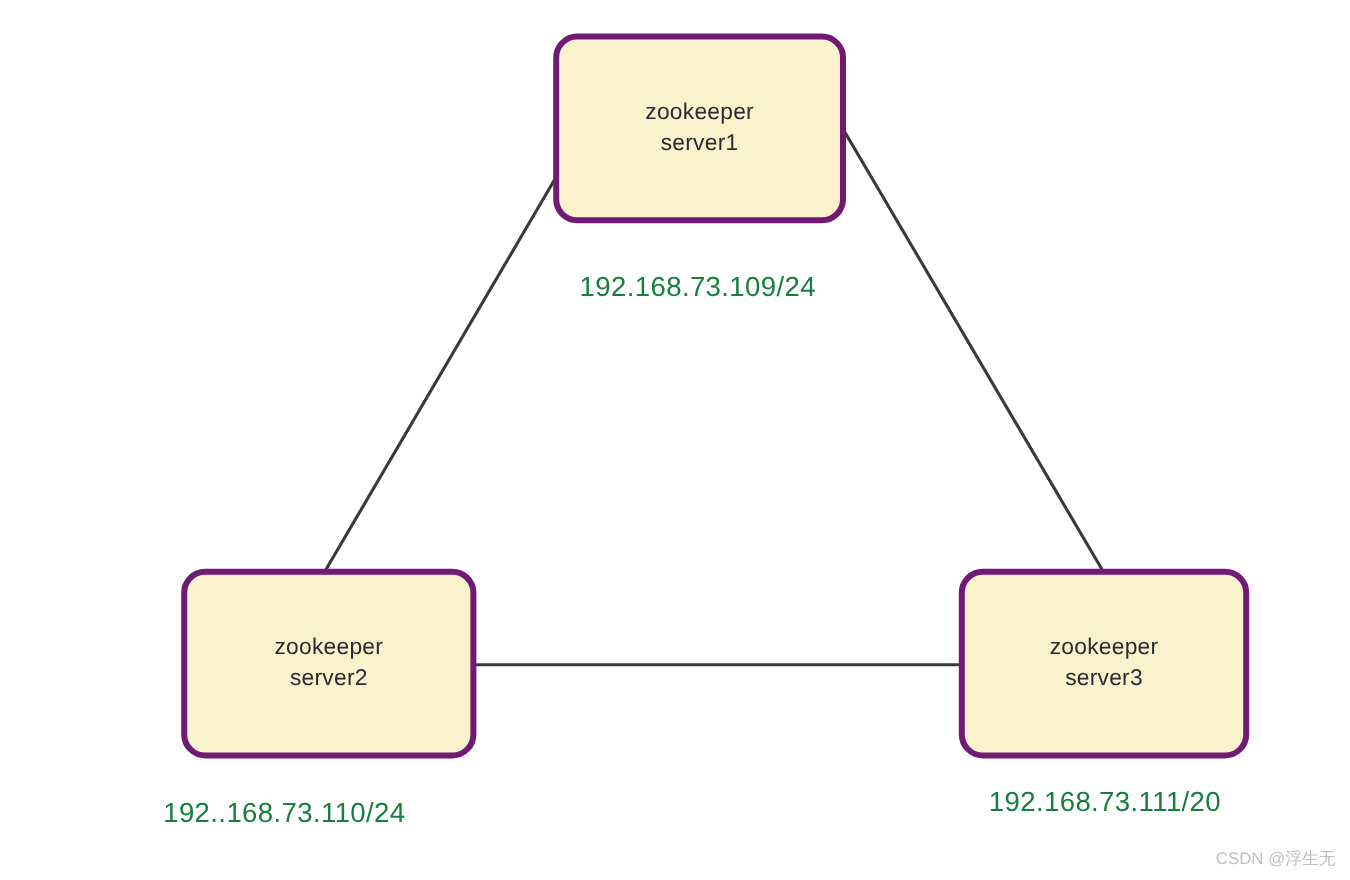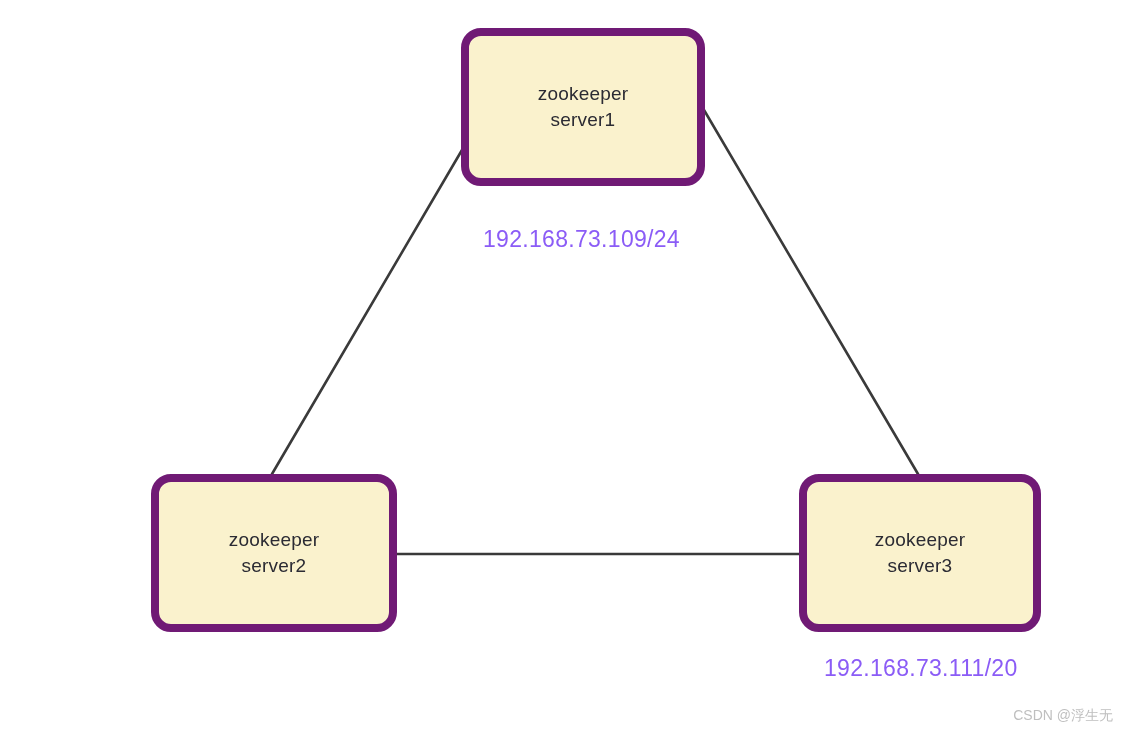--- a/index.html
+++ b/index.html
@@ -21,21 +21,21 @@
     position: absolute;
     left: 0;
     top: 0;
     width: 1125px;
     height: 733px;
   }
   .node {
     position: absolute;
     box-sizing: border-box;
     background: #faf2cd;
-    border: 8px solid #701a75;
+    border: 5px solid #701a75;
     border-radius: 20px;
     display: flex;
     flex-direction: column;
     align-items: center;
     justify-content: center;
     color: #2b2b33;
     font-size: 19px;
     line-height: 1.35;
     text-align: center;
     letter-spacing: 0.2px;
@@ -43,21 +43,21 @@
   .node-line {
     display: block;
     white-space: nowrap;
   }
   #node-server1 { left: 461px; top: 28px;  width: 244px; height: 158px; }
   #node-server2 { left: 151px; top: 474px; width: 246px; height: 158px; }
   #node-server3 { left: 799px; top: 474px; width: 242px; height: 158px; }
 
   .ip-label {
     position: absolute;
-    color: #8b5cf6;
+    color: #15803d;
     font-size: 23px;
     white-space: nowrap;
     letter-spacing: 0.3px;
   }
   #ip-server1 { left: 483px; top: 226px; }
   #ip-server2 { left: 136px; top: 664px; }
   #ip-server3 { left: 824px; top: 655px; }
 
   #watermark {
     position: absolute;
@@ -88,17 +88,18 @@
     <span class="node-line">zookeeper</span>
     <span class="node-line">server2</span>
   </div>
 
   <div class="node" id="node-server3">
     <span class="node-line">zookeeper</span>
     <span class="node-line">server3</span>
   </div>
 
   <div class="ip-label" id="ip-server1">192.168.73.109/24</div>
+  <div class="ip-label" id="ip-server2">192..168.73.110/24</div>
   <div class="ip-label" id="ip-server3">192.168.73.111/20</div>
 
   <div id="watermark">CSDN @浮生无</div>
 
 </div>
 
 </body></html>

